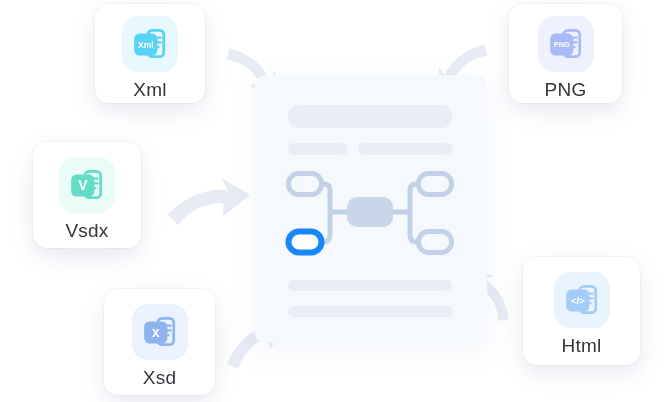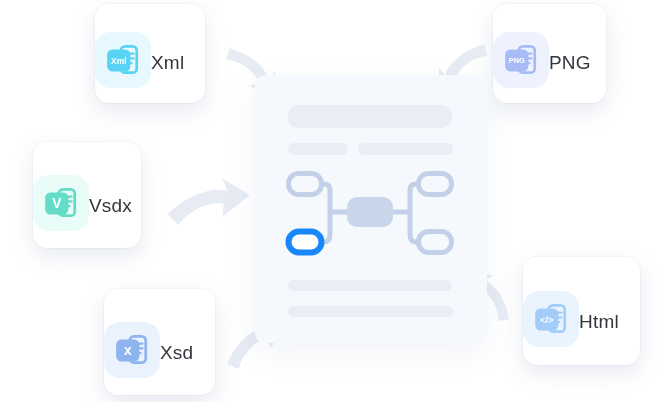--- a/index.html
+++ b/index.html
@@ -2,23 +2,23 @@
 <html style="--background: #ffffff; --card-bg: #ffffff; --label-text: #33363c; --arrow: #e6ebf4; --doc-bg: #f5f9fd; --doc-bar: #e8edf6; --diagram-line: #c3d1e8; --diagram-fill: #c9d6ea; --highlight: #1787fa;"><head>
 <meta charset="utf-8">
 <style>
   html,body{margin:0;padding:0;background:#fff;}
   .stage{position:relative;width:666px;height:402px;background:var(--background,#fff);
     font-family:"Liberation Sans",sans-serif;overflow:hidden;}
 
   
   .card{position:absolute;background:var(--card-bg,#fff);border-radius:14px;
     box-shadow:0 8px 22px rgba(100,120,160,.16),0 0 0 1px rgba(190,200,225,.12);
-    display:flex;flex-direction:row;align-items:center;padding-top:12px;box-sizing:border-box;}
+    display:flex;flex-direction:column;align-items:center;padding-top:12px;box-sizing:border-box;}
   .card-xml {left:95px; top:4px;  width:110px;height:99px;}
-  .card-png {left:493px;top:4px;  width:113px;height:99px;}
+  .card-png {left:509px;top:4px;  width:113px;height:99px;}
   .card-vsdx{left:33px; top:142px;width:108px;height:106px;padding-top:15px;}
   .card-xsd {left:104px;top:289px;width:111px;height:106px;padding-top:15px;}
   .card-html{left:523px;top:257px;width:117px;height:108px;padding-top:15px;}
   .tile{width:56px;height:56px;border-radius:16px;background:var(--tile-bg,#eef4fd);
     display:flex;align-items:center;justify-content:center;}
   .file-icon{width:38px;height:38px;display:block;}
   .icon-doc{fill:var(--tile-bg,#eef4fd);stroke:var(--icon-color,#8db4ef);stroke-width:2.6;}
   .icon-doc-lines{fill:none;stroke:var(--icon-color,#8db4ef);stroke-width:2.2;stroke-linecap:round;}
   .icon-front{fill:var(--icon-color,#8db4ef);}
   .icon-label{fill:#ffffff;font-weight:bold;font-family:"Liberation Sans",sans-serif;font-size:8px;}

